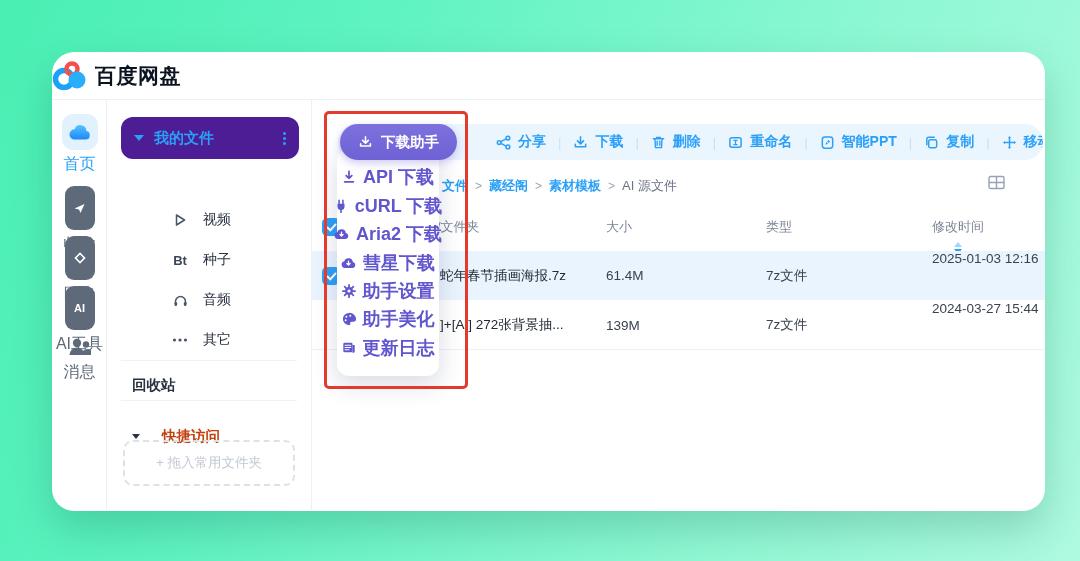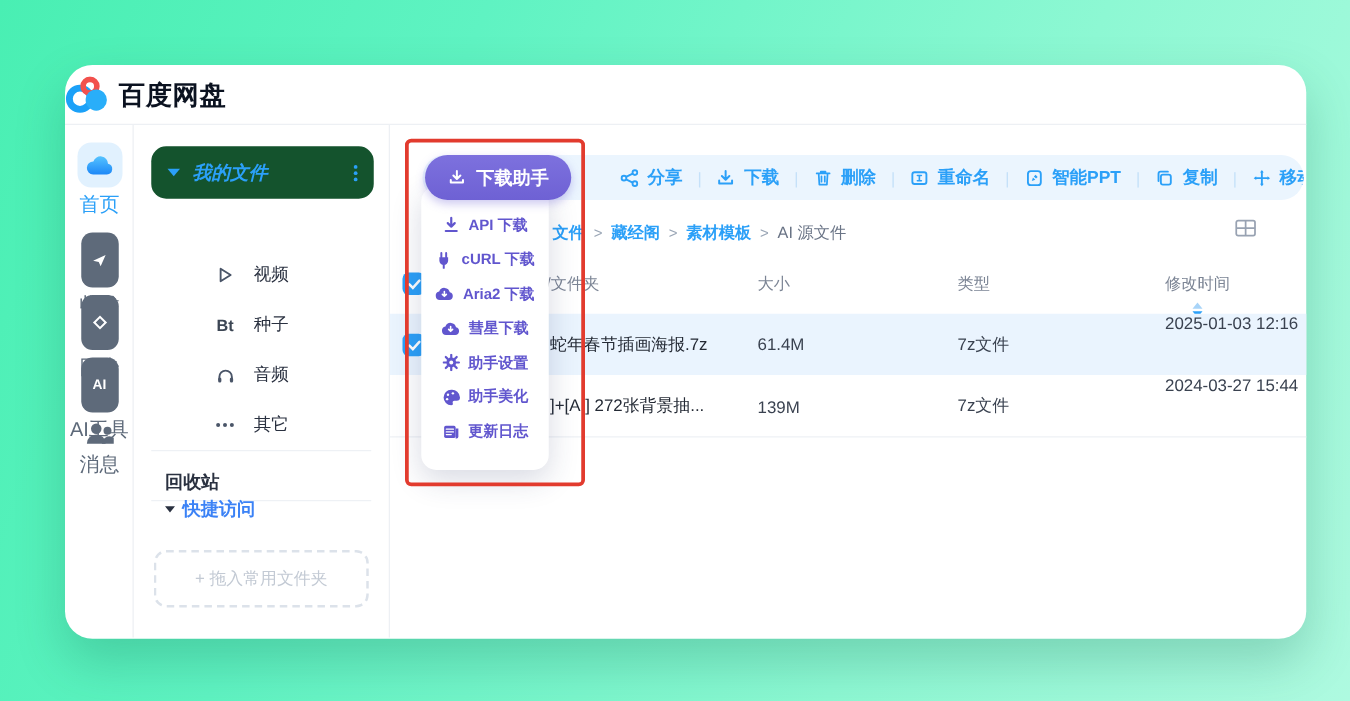--- a/index.html
+++ b/index.html
@@ -27,35 +27,35 @@
   .tile { display:grid; place-items:center; }
   .tile.active { width:36px; height:36px; border-radius:11px; background:#e1f1fe; }
   .tile.gray { width:30px; height:44px; border-radius:9px; background:#5e6a7a; }
   .rail-label { font-size:16px; color:#5e6a7a; }
   .rail-item.active .rail-label { color:#2ba0f8; }
   .ai-txt { color:#fff; font-size:11px; font-weight:bold; }
 
   
   .tree { width:205px; border-right:1px solid #edf0f4; position:relative; flex:none; }
   .myfiles-pill { position:absolute; left:14px; top:17px; width:178px; height:42px;
-    background:#14532d; border-radius:12px; display:flex; align-items:center; padding:0 13px; cursor:pointer;font-style:italic; }
+    background:#4c1d95; border-radius:12px; display:flex; align-items:center; padding:0 13px; cursor:pointer; }
   .caret-down { width:0; height:0; border-left:5px solid transparent; border-right:5px solid transparent;
     border-top:6px solid #2ba0f8; }
   .caret-down.dark { border-top-color:#2a3140; border-left-width:4px; border-right-width:4px; border-top-width:5px; }
   .myfiles-label { color:#2ba0f8; font-weight:bold; font-size:15px; margin-left:10px; flex:1; }
   .vdots { display:flex; flex-direction:column; gap:2px; cursor:pointer; }
   .vdots i { width:3px; height:3px; border-radius:50%; background:#2ba0f8; }
   .tree-item { position:absolute; left:0; width:100%; height:40px; display:flex; align-items:center;
     padding-left:64px; gap:14px; color:#2a3140; font-size:14px; cursor:pointer; }
   .tree-icon { width:18px; display:grid; place-items:center; color:#4a5568; }
   .bt-txt { font-size:13px; font-weight:bold; color:#3c4654; }
   .tree-divider { position:absolute; left:14px; right:14px; border-top:1px solid #eef1f5; }
   .recycle { position:absolute; left:25px; top:276px; font-weight:bold; color:#2a3140; font-size:14.5px; cursor:pointer; }
-  .quick { position:absolute; left:25px; top:298px; display:flex; align-items:center; gap:6px;
-    font-weight:bold; color:#3b82f6; font-size:14.5px; cursor:pointer; }
+  .quick { position:absolute; left:25px; top:327px; display:flex; align-items:center; gap:22px;
+    font-weight:bold; color:#c2410c; font-size:14.5px; cursor:pointer; }
   .dropzone { position:absolute; left:16px; right:16px; top:340px; height:46px;
     border:2px dashed #dce2ea; border-radius:10px; display:grid; place-items:center;
     color:#c3cad4; font-size:13.5px; }
 
   
   .main { flex:1; position:relative; }
   .toolbar-pill { position:absolute; left:26px; right:2px; top:24px; height:36px;
     background:#ebf5fe; border-radius:18px; display:flex; align-items:center;
     padding-left:158px; z-index:2; overflow:hidden; }
   .tb-item { display:flex; align-items:center; gap:7px; color:#2ba0f8; font-weight:bold;
@@ -92,21 +92,21 @@
   .checkbox { position:absolute; width:18px; height:18px; border-radius:5px; background:#2ba0f8;
     display:grid; place-items:center; z-index:1; cursor:pointer; }
   .cb-head { left:10px; top:118px; }
   .cb-row1 { left:10px; top:167px; }
 
   
   .helper-menu { position:absolute; left:25px; top:49px; width:102px; height:227px; background:#fff;
     border-radius:12px; box-shadow:0 8px 24px rgba(40,50,100,.18); z-index:5;
     display:flex; flex-direction:column; justify-content:space-evenly; padding:12px 0; }
   .hm-item { display:flex; align-items:center; justify-content:center; gap:7px; color:#6156ce;
-    font-weight:bold; font-size:12px; white-space:nowrap; cursor:pointer;text-align:right; }
+    font-weight:bold; font-size:18px; white-space:nowrap; cursor:pointer;text-align:right; }
 
   .red-rect { position:absolute; left:12px; top:11px; width:144px; height:278px;
     border:3px solid #e23b2e; border-radius:5px; z-index:20; pointer-events:none; }
 
   svg { display:block; }
 </style>
 </head>
 <body>
 
 <div class="card">

